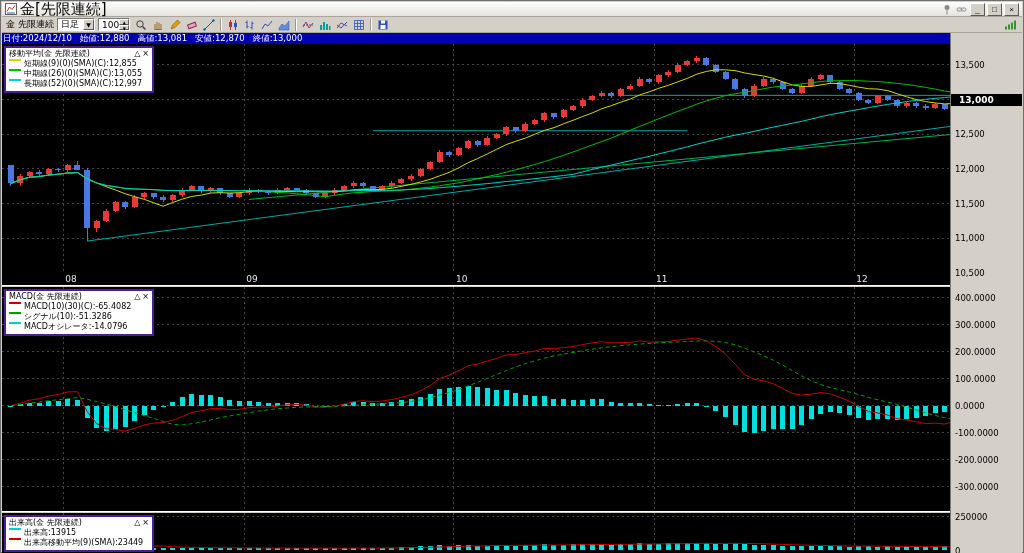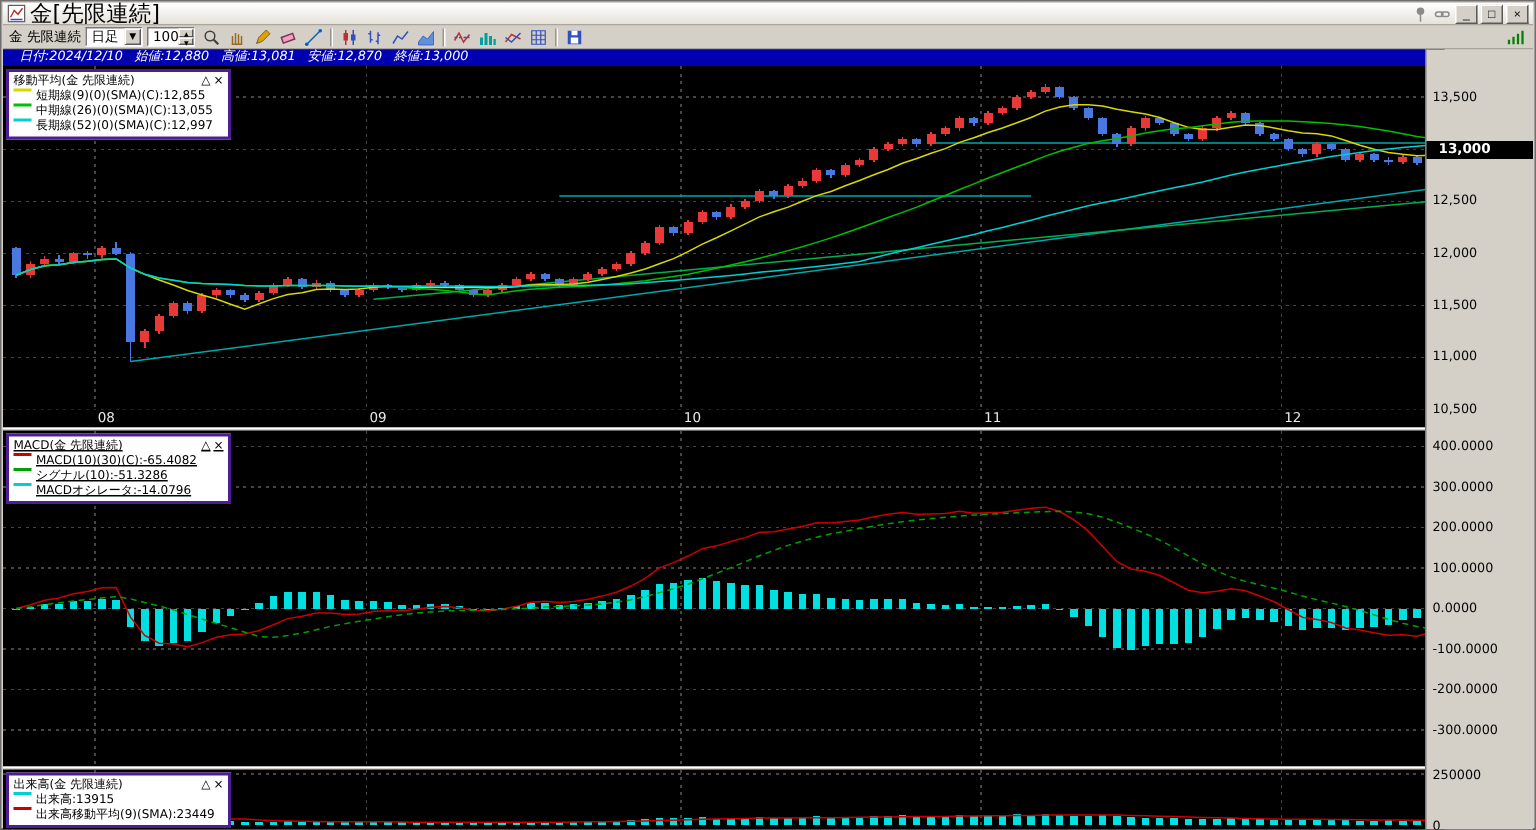--- a/index.html
+++ b/index.html
@@ -33,33 +33,33 @@
     background:#d4d0c8; border:1px solid; border-color:#fff #5a5a5a #5a5a5a #fff; }
   #toolbar-icons { display:flex; align-items:center; gap:1px; }
   .tb-btn { width:16px; height:14px; background:#d4d0c8; border:1px solid #d4d0c8;
     display:inline-flex; align-items:center; justify-content:center; padding:0; }
   .tb-sep { width:2px; height:12px; border-left:1px solid #9a968e; border-right:1px solid #fff; margin:0 2px; }
   .toolbar-spacer { flex:1; }
 
   
   .chart-area { position:absolute; left:1px; top:32px; width:961px; height:520px; background:#000; }
   .infobar { position:absolute; top:0; left:0; width:100%; height:11px; background:#0000b0;
-    color:#ffffff; font-size:8.5px; line-height:11px; display:flex; gap:8px; padding-left:11px; white-space:nowrap;font-style:italic; }
+    color:#ffffff; font-size:8.5px; line-height:11px; display:flex; gap:8px; padding-left:1px; white-space:nowrap; }
   #main-chart   { position:absolute; top:11px;  left:0; }
   #xlabels      { position:absolute; top:240px; left:0; width:100%; height:12px; color:#e8e8e8; font-size:9px; }
   #xlabels span { position:absolute; top:1px; }
   .splitter { position:absolute; left:0; width:100%; height:2px; background:#d4d0c8; border-top:1px solid #fff; }
   #split1 { top:252px; } #split2 { top:478px; }
   #macd-chart   { position:absolute; top:254px; left:0; }
   #volume-chart { position:absolute; top:480px; left:0; }
 
   
   .legend { position:absolute; left:2px; background:#ffffff; border:2px solid #4c1d95;
     font-size:8px; line-height:10px; color:#000; padding:1px 3px 2px 3px; min-width:150px; }
-  #legend-ma { top:13px; } #legend-macd { top:256px;text-decoration:underline; } #legend-volume { top:482px; }
+  #legend-ma { top:13px; } #legend-macd { top:256px; } #legend-volume { top:482px; }
   .legend-title-row { display:flex; align-items:center; }
   .legend-btns { margin-left:auto; display:flex; gap:2px; padding-left:8px; }
   .legend-btns span { cursor:default; }
   .legend-row { display:flex; align-items:flex-start; gap:3px; white-space:nowrap; }
   .swatch { display:inline-block; width:12px; height:2px; flex:none; }
 
   
   .axis-strip { position:absolute; right:1px; top:32px; width:72px; height:520px;
     background:#d4d0c8; border-left:1px solid #7a7a7a; font-size:8.5px; color:#000; }
   .tick { position:absolute; left:4px; height:10px; line-height:10px; white-space:nowrap; }

